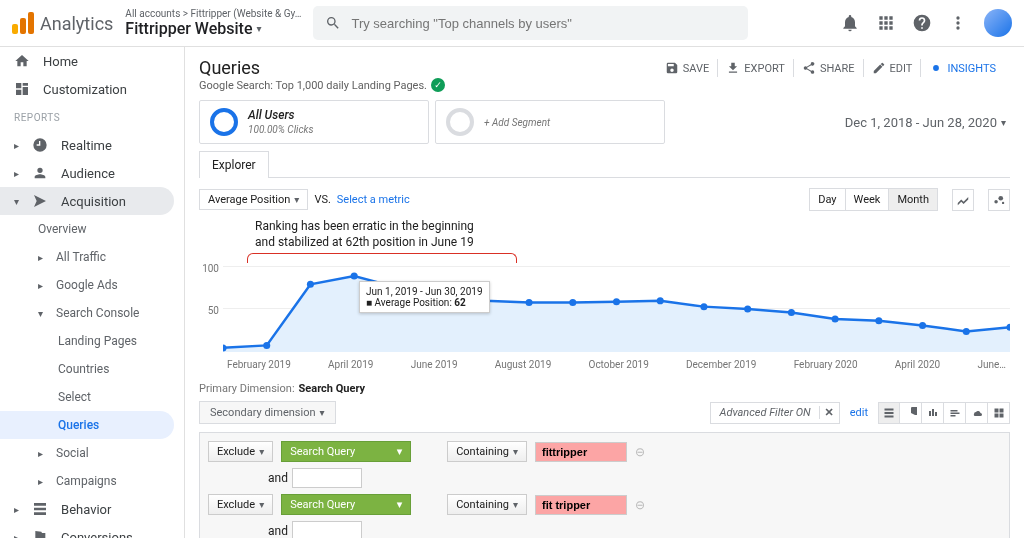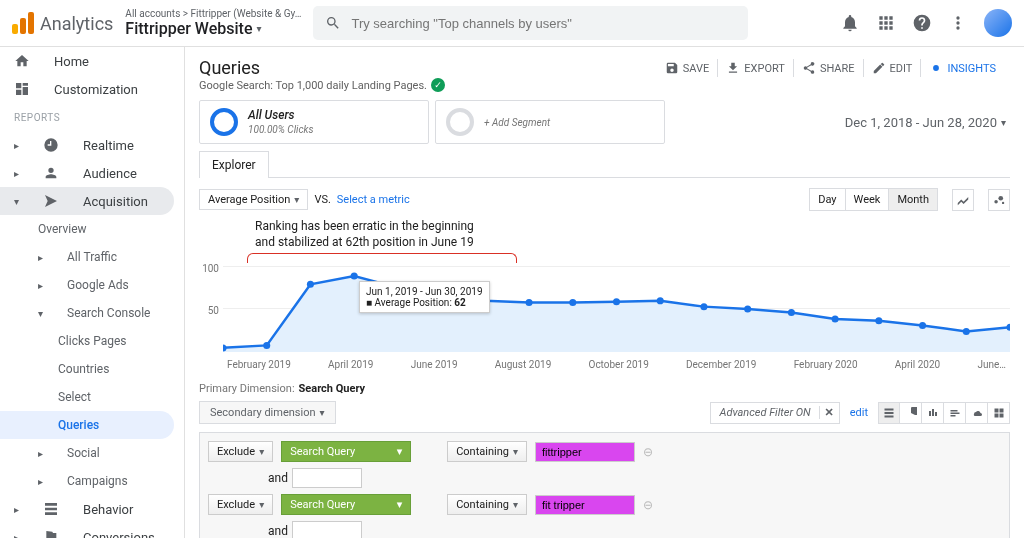--- a/index.html
+++ b/index.html
@@ -21,21 +21,21 @@
   .header-spacer { flex: 1; }
   .header-icons { display: flex; align-items: center; gap: 16px; color: #5f6368; }
   .header-icons svg { width: 20px; height: 20px; fill: #5f6368; }
   .avatar { width: 28px; height: 28px; border-radius: 50%; background: linear-gradient(135deg,#8ab4f8,#1a73e8); }
   
   
   .layout { display: flex; height: calc(100% - 47px); }
   
   
   .sidebar { width: 185px; border-right: 1px solid #e0e0e0; overflow-y: auto; font-size: 13px; color: #3c4043; }
-  .side-item { display: flex; align-items: center; height: 28px; padding: 0 14px; gap: 24px; cursor: pointer; }
+  .side-item { display: flex; align-items: center; height: 28px; padding: 0 14px; gap: 13px; cursor: pointer; }
   .side-item.section { font-size: 10px; color: #9aa0a6; text-transform: uppercase; letter-spacing: 0.5px; cursor: default; }
   .side-item.selected-branch { background: #e8eaed; border-radius: 0 14px 14px 0; margin-right: 10px; }
   .side-item.sub { padding-left: 38px; font-size: 12px; color: #5f6368; }
   .side-item.sub2 { padding-left: 58px; font-size: 12px; color: #5f6368; }
   .side-item.active { color: #1a73e8; font-weight: 500; background: #e8f0fe; border-radius: 0 14px 14px 0; margin-right: 10px; }
   .side-icon { width: 16px; height: 16px; fill: #5f6368; flex-shrink: 0; }
   .caret { font-size: 10px; color: #5f6368; }
   
   
   .main { flex: 1; overflow-y: auto; padding: 10px 14px; color: #212121; }
@@ -96,21 +96,21 @@
   .adv-filter .clear { border-left: 1px solid #dadce0; width: 20px; display: flex; align-items: center; justify-content: center; font-style: normal; font-weight: bold; cursor: pointer; }
   .edit-link { color: #1a73e8; font-size: 11px; margin: 0 6px; }
   .view-btns { display: flex; }
   .view-btns .ico-btn { border-left: none; }
   .view-btns .ico-btn:first-child { border-left: 1px solid #dadce0; background: #eee; }
   
   .filter-panel { border: 1px solid #dadce0; background: #f7f7f7; padding: 8px; }
   .filter-row { display: flex; align-items: center; gap: 8px; margin-bottom: 6px; }
   .f-drop { border: 1px solid #ccc; background: linear-gradient(#fff,#eee); padding: 3px 8px; font-size: 11px; display: flex; align-items: center; gap: 4px; min-width: 58px; }
   .f-drop.green { background: #7cb342; color: #fff; border-color: #689f38; min-width: 130px; justify-content: space-between; }
-  .f-input { border: 1px solid #ccc; padding: 3px 6px; font-size: 11px; width: 100px; background: #d946ef; }
+  .f-input { border: 1px solid #ccc; padding: 3px 6px; font-size: 11px; width: 92px; background: #fca5a5; font-weight: bold; }
   .f-remove { color: #bbb; cursor: pointer; }
   .and-row { padding-left: 60px; display: flex; align-items: center; gap: 4px; margin-bottom: 6px; }
   .and-box { border: 1px solid #ccc; background: #fff; padding: 2px 60px 2px 8px; height: 20px; }
 </style>
 </head>
 <body>
 
 <div class="header">
   <div class="ga-logo">
     <div class="logo-mark">
@@ -198,21 +198,21 @@
       </div>
     <div class="side-item sub">
         <span class="caret">▸</span>
         <span>Google Ads</span>
       </div>
     <div class="side-item sub">
         <span class="caret">▾</span>
         <span>Search Console</span>
       </div>
     <div class="side-item sub2">
-        <span>Clicks Pages</span>
+        <span>Landing Pages</span>
       </div>
     <div class="side-item sub2">
         <span>Countries</span>
       </div>
     <div class="side-item sub2">
         <span>Select</span>
       </div>
     <div class="side-item sub2 active">
         <span>Queries</span>
       </div>

